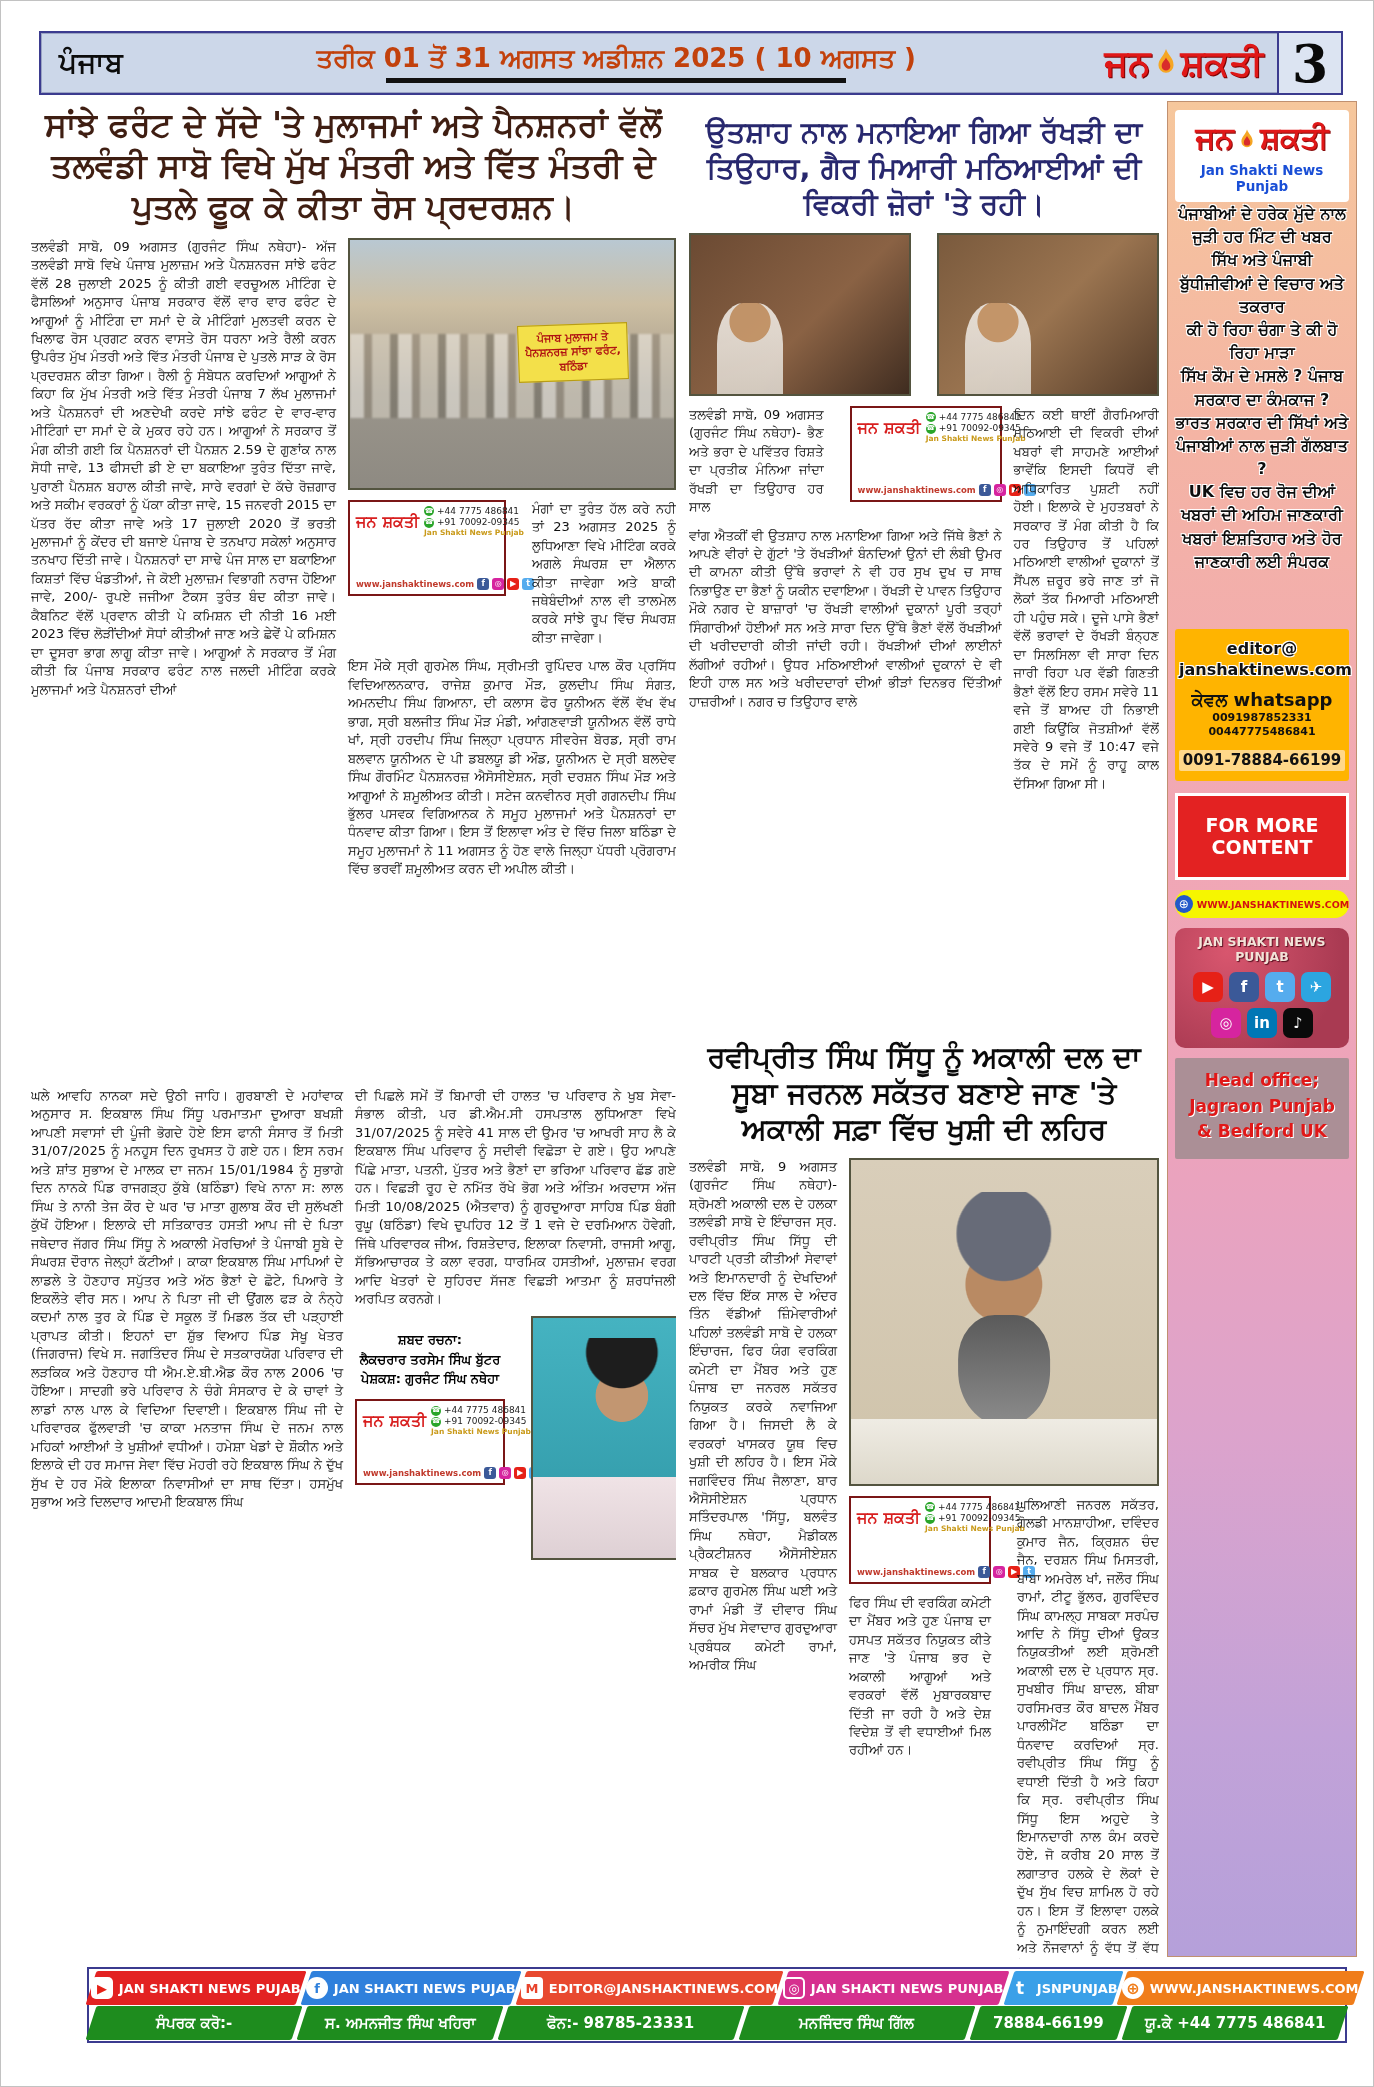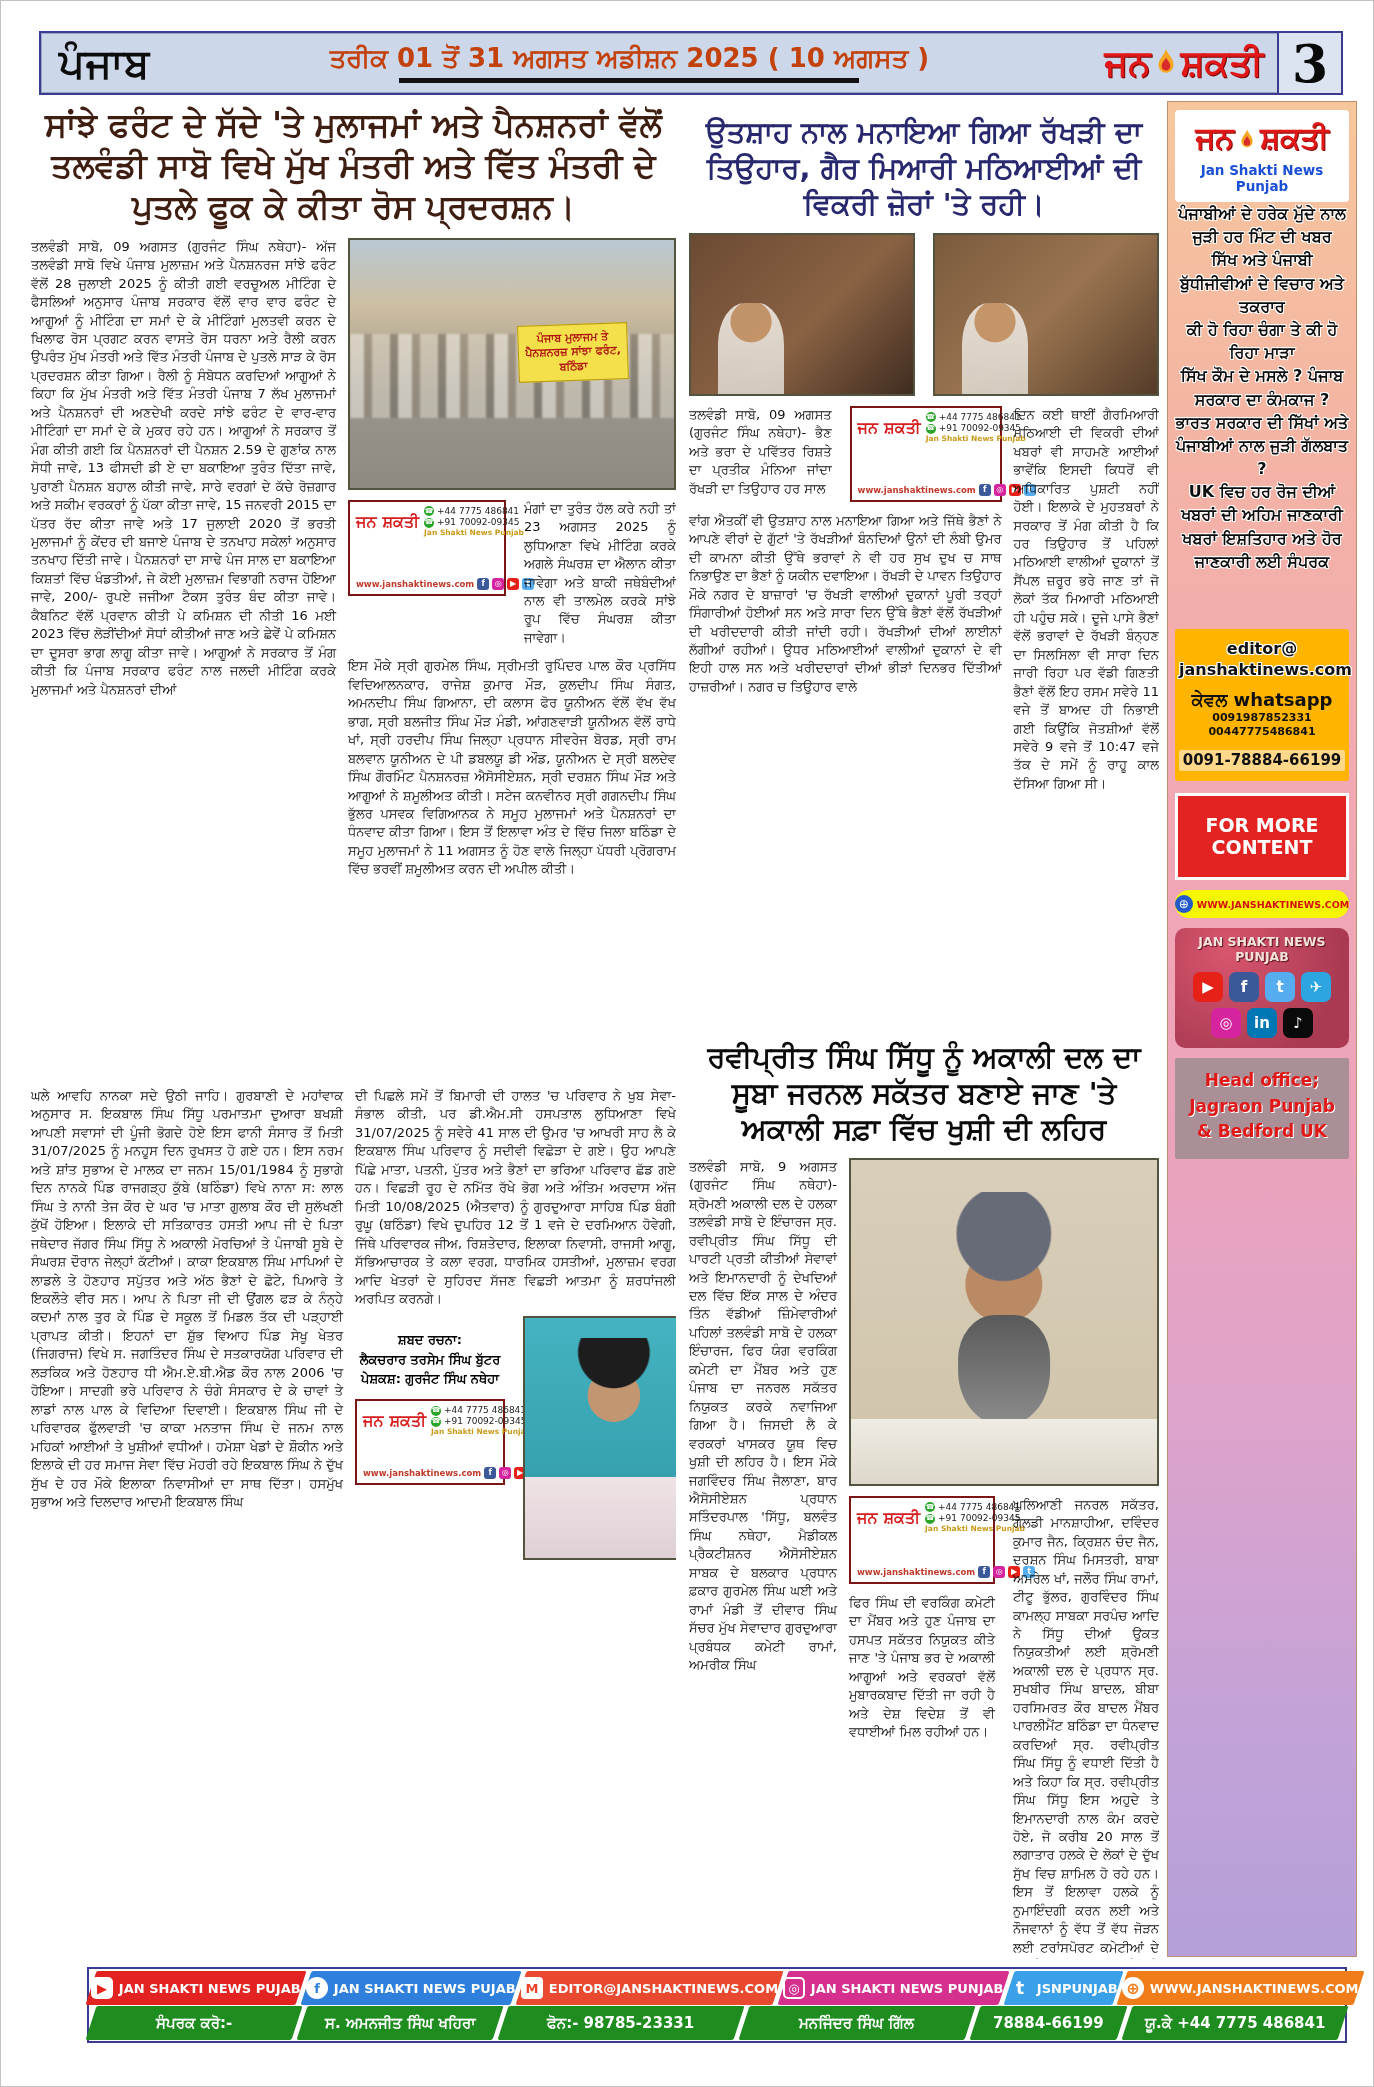--- a/index.html
+++ b/index.html
@@ -5,21 +5,21 @@
   * { margin:0; padding:0; box-sizing:border-box; }
   html,body { background:#e9e9e9; }
   body { font-family:"DejaVu Sans", sans-serif; }
   .page { position:relative; width:1374px; height:2087px; background:#fff; margin:0 auto;
           border:1px solid #c2c2c2; overflow:hidden; }
 
   
   .masthead { position:absolute; left:38px; right:30px; top:30px; height:64px;
               background:#ccd7e9; border:2px solid #3b3b8f; box-shadow:0 0 0 1px #9aa4c4 inset;
               display:flex; align-items:center; }
-  .mh-section { font-size:40px; font-weight:bold; color:#0c0c0c; padding:0 18px; letter-spacing:1px; }
+  .mh-section { font-size:28px; font-weight:bold; color:#0c0c0c; padding:0 18px; letter-spacing:1px; }
   .mh-center { flex:1; text-align:center; }
   .mh-date { font-size:26px; font-weight:bold; color:#c2410c; display:inline-block; }
   .mh-underline { width:460px; height:5px; background:#111; margin:4px auto 0; }
   .mh-logo { display:flex; align-items:center; gap:4px; padding:0 14px; }
   .mh-logo .jword { font-size:36px; font-weight:bold; color:#e01818; text-shadow:1px 1px 0 #7a0000; }
   .mh-pageno { width:64px; align-self:stretch; border-left:2px solid #3b3b8f; background:#dce4f2;
                display:flex; align-items:center; justify-content:center;
                font-size:52px; font-weight:bold; color:#0a0a0a; font-family:"DejaVu Serif", serif; }
   .flame { width:22px; height:28px; }
 
@@ -130,21 +130,21 @@
   .fic { width:22px; height:22px; border-radius:5px; display:flex; align-items:center; justify-content:center;
          font-weight:bold; font-size:13px; flex:none; }
   .fic.youtube { background:#fff; color:#e62117; }
   .fic.facebook { background:#fff; color:#2f80dc; border-radius:50%; }
   .fic.gmail { background:#fff; color:#e8442c; border-radius:4px; }
   .fic.instagram { background:transparent; border:2px solid #fff; color:#fff; }
   .fic.twitter { background:transparent; color:#fff; font-size:17px; }
   .fic.globe { background:#fff; color:#f07d1a; border-radius:50%; font-size:16px; }
 
   .w310 { width:310px; flex:none; }
-  .row { display:flex; gap:18px; }
+  .row { display:flex; gap:26px; }
   .mt10 { margin-top:10px; }
 </style>
 </head>
 <body>
 
 <div class="page">
 
   <div class="masthead">
     <div class="mh-section">ਪੰਜਾਬ</div>
     <div class="mh-center">

